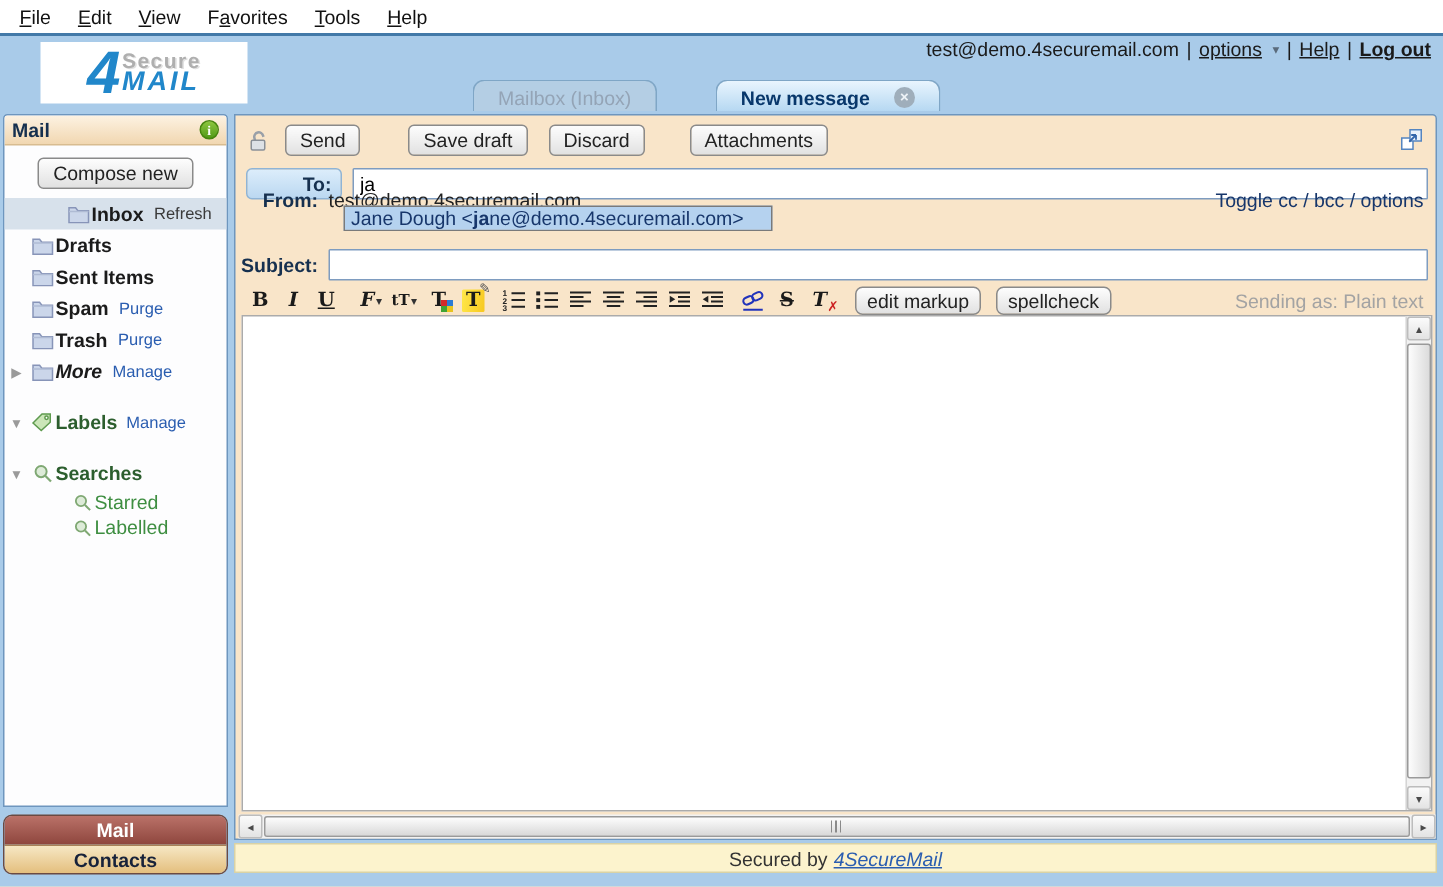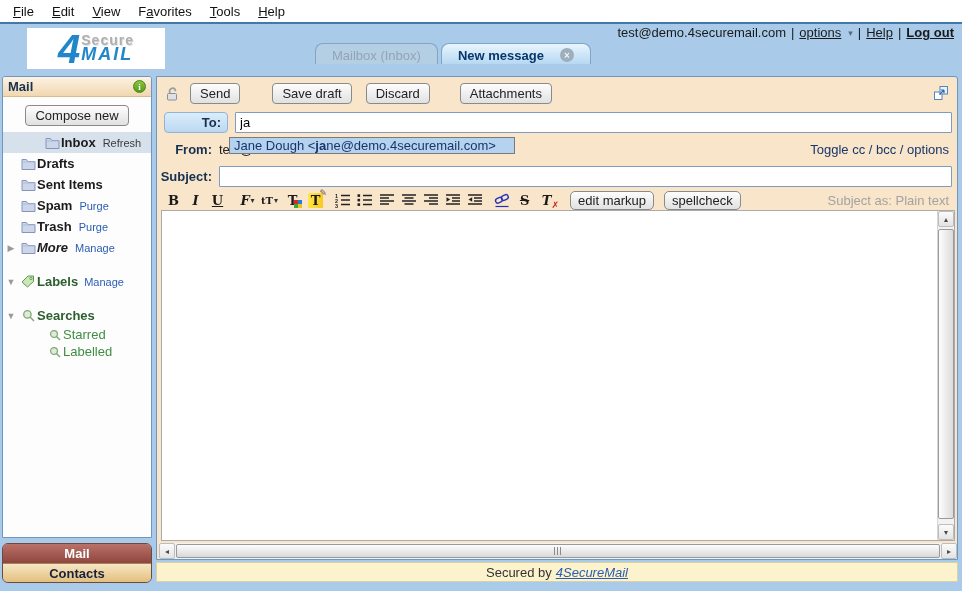--- a/index.html
+++ b/index.html
@@ -30,28 +30,28 @@
   .logo {
     position:absolute; left:27px; top:28px; width:138px; height:41px;
     background:#FFFFFF; display:flex; align-items:center; justify-content:center;
   }
   .logo .numeral { font-size:40px; font-weight:bold; color:#2187CA; line-height:36px; font-style:italic; }
   .logo .stack { display:flex; flex-direction:column; margin-left:1px; }
   .logo .secure { font-size:14px; font-weight:bold; color:#AFAFAF; letter-spacing:1px; line-height:12px;
                   text-shadow:1px 1px 0 #E0E0E0; }
   .logo .mail { font-size:18px; font-weight:bold; color:#2187CA; letter-spacing:2px; line-height:17px; font-style:italic; }
   
-  .tabs { position:absolute; left:315px; top:45px; height:19px; display:flex; gap:3px; align-items:flex-end; }
+  .tabs { position:absolute; left:315px; top:55px; height:19px; display:flex; gap:3px; align-items:flex-end; }
   .tab {
     height:21px; padding:2px 16px 0 16px; font-size:13px;
     border:1px solid #7FA6C6; border-bottom:none; border-radius:8px 8px 0 0;
     display:flex; align-items:center; cursor:pointer;
   }
   .tab.inactive { background:#B4CEE4; color:#94A4B6; }
-  .tab.active { background:linear-gradient(#E9F5FE,#B6D8F2); color:#08376B; font-weight:bold; }
+  .tab.active { background:linear-gradient(#E9F5FE,#B6D8F2); color:#08376B; font-weight:bold;margin-left:36px; }
   .tab-close {
     width:14px; height:14px; margin-left:16px; border-radius:50%;
     background:#9FAEBB; color:#EDF2F6; font-size:10px; font-weight:bold;
     display:flex; align-items:center; justify-content:center; cursor:pointer;
   }
   
   .sidebar {
     position:absolute; left:2px; top:76px; width:150px; height:462px;
     background:#FDFDFE; border:1px solid #6E96BE; border-radius:3px 3px 0 0; overflow:hidden;
   }
@@ -369,21 +369,21 @@
           <path d="M6.5 9.5 L11 5 M11 5 h-3.2 M11 5 v3.2" fill="none" stroke="#3366AA" stroke-width="1.2"></path>
         </svg>
     </span>
   </div>
 
   <div class="row" style="top:33px; height:24px;">
     <button class="to-btn">To:</button>
     <input class="txt" value="ja" style="">
   </div>
 
-  <div class="row" style="top:60px; height:25px;">
+  <div class="row" style="top:44px; height:25px;">
     <span class="lblcol">From:</span>
     <span class="from-val">test@demo.4securemail.com</span>
     <span class="toggle">Toggle cc / bcc / options</span>
   </div>
 
   <div class="autocomplete">
     <div class="ac-item sel">
       <span>Jane Dough &lt;</span><b>ja</b><span>ne@demo.4securemail.com&gt;</span>
     </div>
   </div>
@@ -478,21 +478,21 @@
     </span>
     <span class="fic">
         <span class="strike">S</span>
       </span>
     <span class="fic">
         <i>T</i>
         <span class="red-x">✗</span>
       </span>
     <button class="btn">edit markup</button>
     <button class="btn">spellcheck</button>
-    <span class="sending">Subject as: Plain text</span>
+    <span class="sending">Sending as: Plain text</span>
   </div>
 
   <div class="editor">
     <div class="vscroll">
       <span class="sb-btn" style="top:0;">▴</span>
       <span class="v-thumb"></span>
       <span class="sb-btn" style="top:313px;">▾</span>
     </div>
   </div>
 

